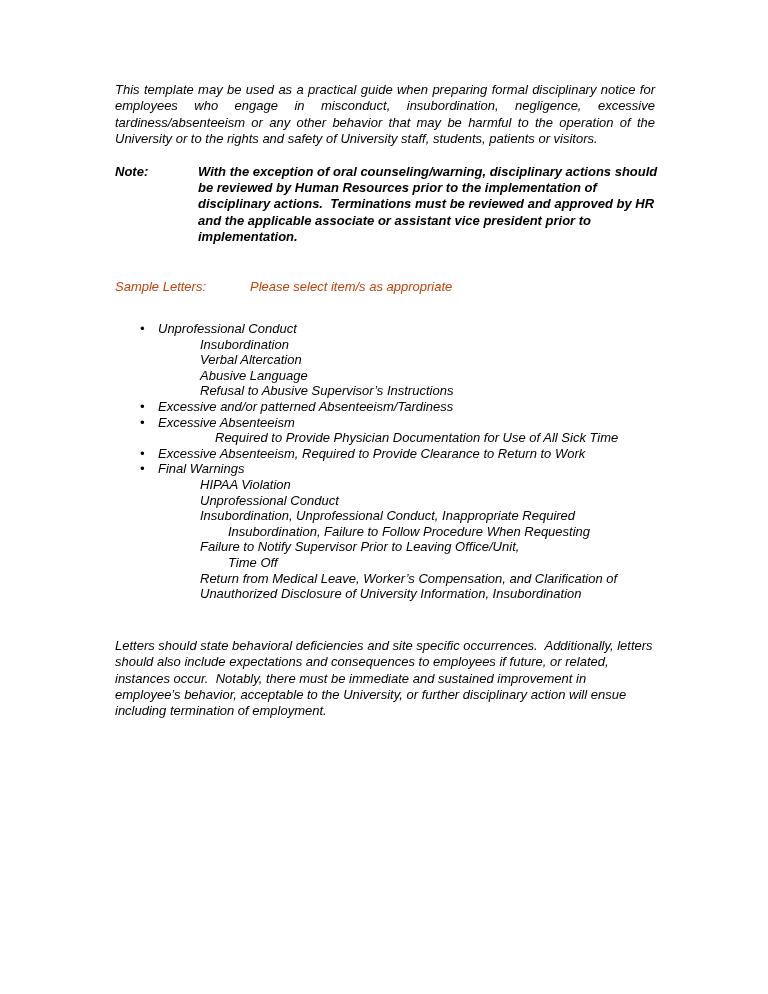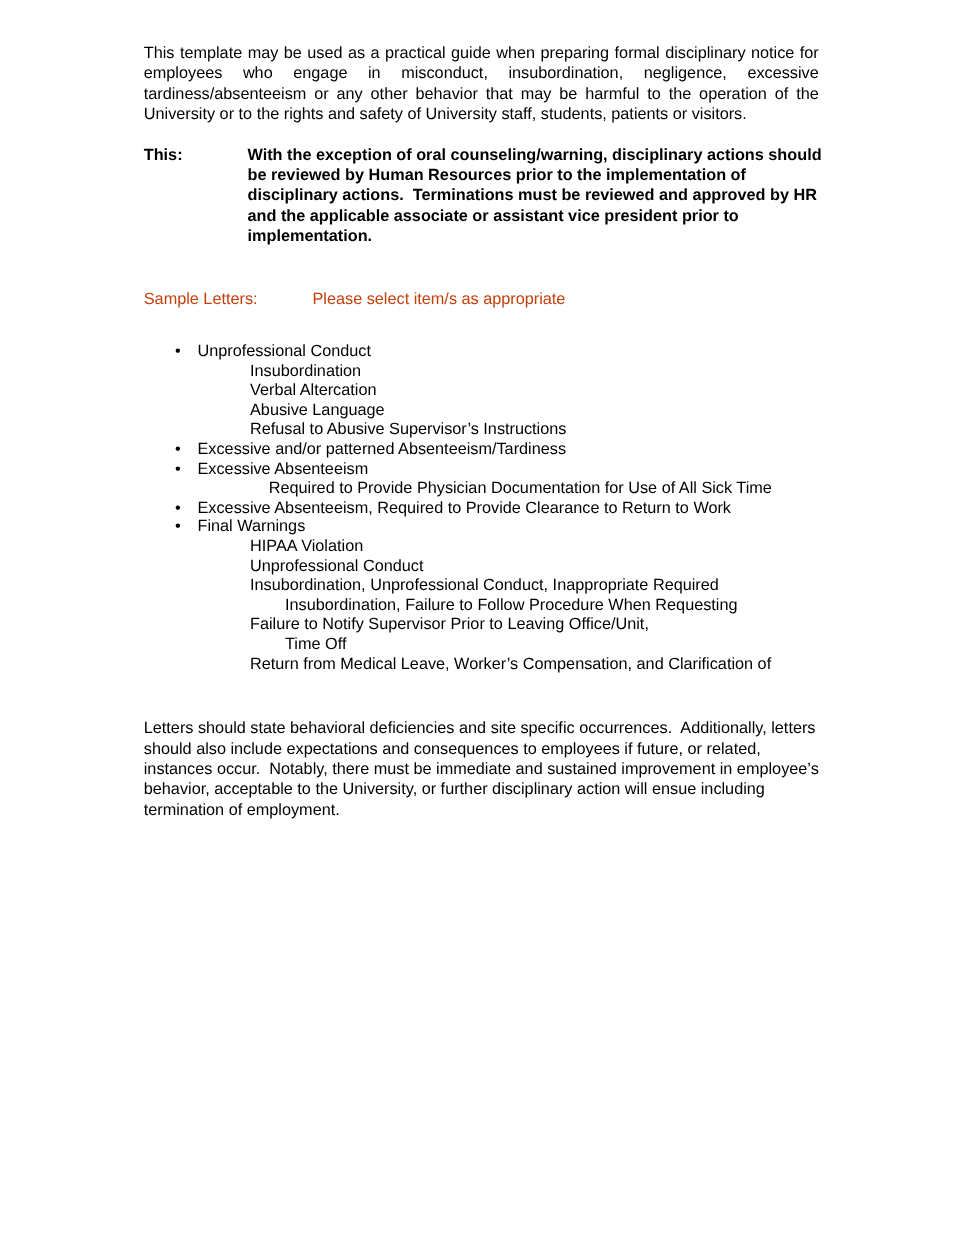--- a/index.html
+++ b/index.html
@@ -10,21 +10,22 @@
     background: #ffffff;
     color: #000000;
     font-family: "Liberation Sans", "DejaVu Sans", sans-serif;
     font-size: 13px;
     line-height: 16.4px;
     overflow: hidden;
   }
   .page {
     width: 768px;
     height: 994px;
-    padding: 34px 113px 0 115px;
+    padding: 82px 113px 0 115px;
+    font-style: italic;
   }
   .para {
     margin: 0 0 16px 0;
     white-space: pre-wrap;
     width: 540px;
   }
   .justify { text-align: justify; }
   .bold { font-weight: bold; }
 
   .note-row {
@@ -66,21 +67,21 @@
 </style>
 </head>
 <body>
 
 <div class="page">
 
   <p class="para justify">This template may be used as a practical guide when preparing formal disciplinary notice for employees who engage in misconduct, insubordination, negligence, excessive tardiness/absenteeism or any other behavior that may be harmful to the operation of the University or to the rights and safety of University staff, students, patients or visitors.</p>
 
 
   <div class="note-row">
-    <span class="note-label">This:</span>
+    <span class="note-label">Note:</span>
     <span class="note-text">With the exception of oral counseling/warning, disciplinary actions should be reviewed by Human Resources prior to the implementation of disciplinary actions.  Terminations must be reviewed and approved by HR and the applicable associate or assistant vice president prior to implementation.</span>
   </div>
 
   <div class="sample-heading" style="color: #c2410c;">
     <span class="sample-label">Sample Letters:</span><span>Please select item/s as appropriate</span>
   </div>
 
   <div class="letters-list">
       <div class="list-line lvl0"><span class="bullet">•</span><span>Unprofessional Conduct</span></div>
       <div class="list-line lvl1"><span>Insubordination</span></div>
@@ -92,17 +93,18 @@
       <div class="list-line lvl2"><span>Required to Provide Physician Documentation for Use of All Sick Time</span></div>
       <div class="list-line lvl0"><span class="bullet">•</span><span>Excessive Absenteeism, Required to Provide Clearance to Return to Work</span></div>
       <div class="list-line lvl0"><span class="bullet">•</span><span>Final Warnings</span></div>
       <div class="list-line lvl1"><span>HIPAA Violation</span></div>
       <div class="list-line lvl1"><span>Unprofessional Conduct</span></div>
       <div class="list-line lvl1"><span>Insubordination, Unprofessional Conduct, Inappropriate Required</span></div>
       <div class="list-line lvl3"><span>Insubordination, Failure to Follow Procedure When Requesting</span></div>
       <div class="list-line lvl1"><span>Failure to Notify Supervisor Prior to Leaving Office/Unit,</span></div>
       <div class="list-line lvl3"><span>Time Off</span></div>
       <div class="list-line lvl1"><span>Return from Medical Leave, Worker’s Compensation, and Clarification of</span></div>
+      <div class="list-line lvl1"><span>Unauthorized Disclosure of University Information, Insubordination</span></div>
     </div>
 
   <p class="para">Letters should state behavioral deficiencies and site specific occurrences.  Additionally, letters should also include expectations and consequences to employees if future, or related, instances occur.  Notably, there must be immediate and sustained improvement in employee’s behavior, acceptable to the University, or further disciplinary action will ensue including termination of employment.</p>
 
 </div>
 
 </body></html>

